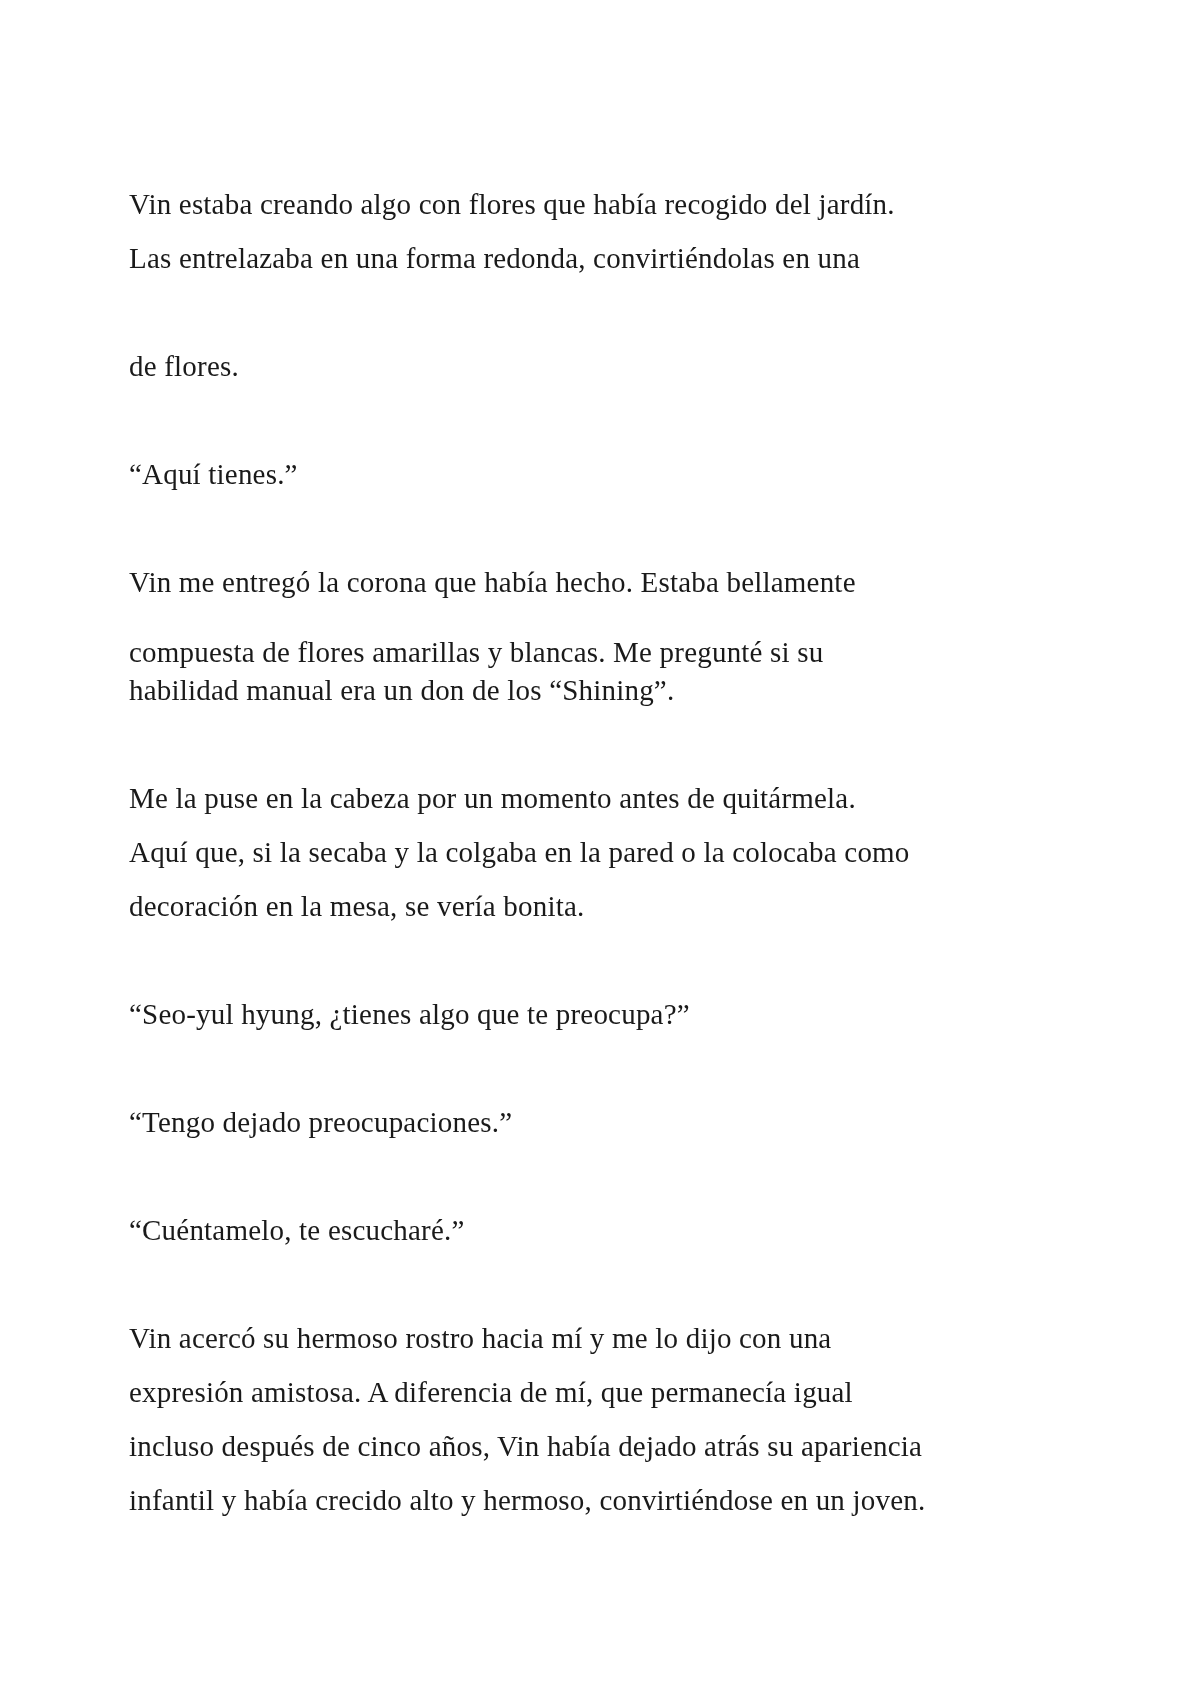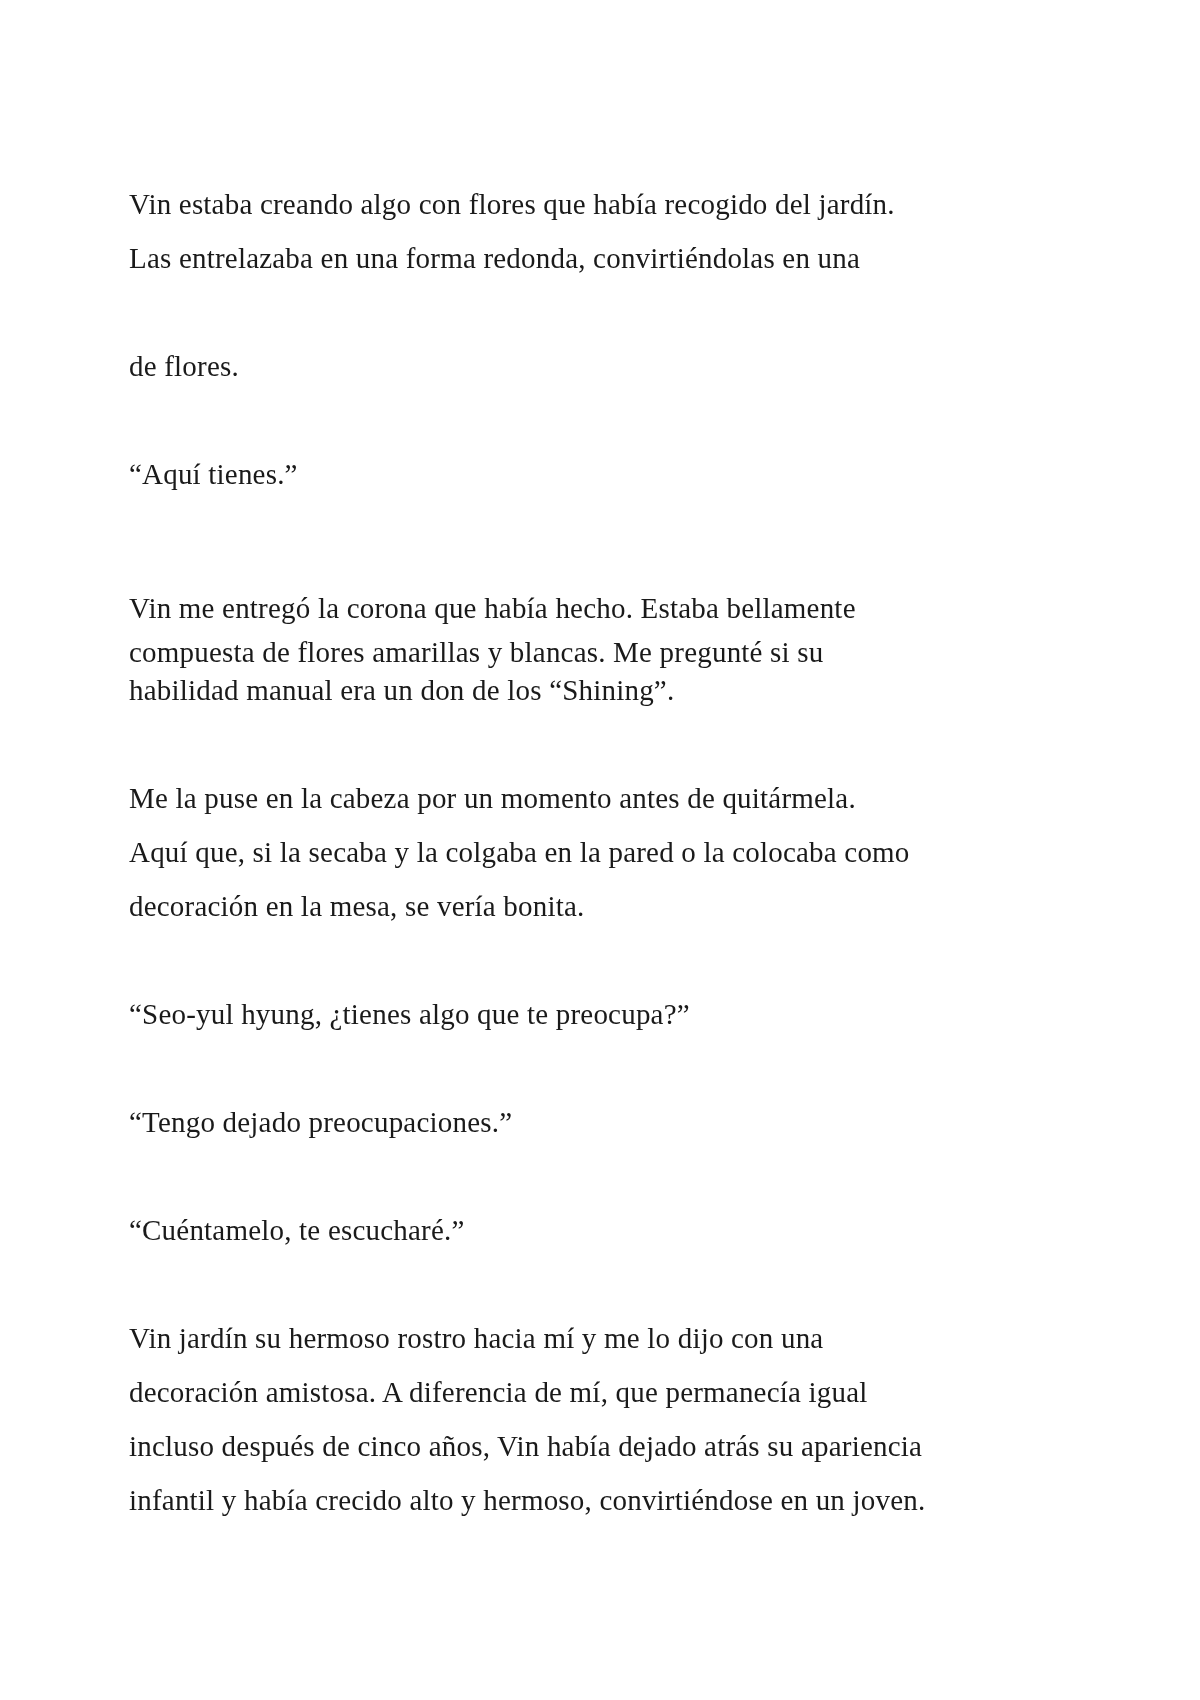--- a/index.html
+++ b/index.html
@@ -36,31 +36,31 @@
 <body>
 
 <div class="page">
 
   <div class="line" style="top:188px">Vin estaba creando algo con flores que había recogido del jardín.</div>
   <div class="line" style="top:242px">Las entrelazaba en una forma redonda, convirtiéndolas en una</div>
   <div class="line" style="top:350px">de flores.</div>
 
   <div class="line" style="top:458px">“Aquí tienes.”</div>
 
-  <div class="line" style="top:592px">Vin me entregó la corona que había hecho. Estaba bellamente</div>
+  <div class="line" style="top:566px">Vin me entregó la corona que había hecho. Estaba bellamente</div>
   <div class="line" style="top:636px">compuesta de flores amarillas y blancas. Me pregunté si su</div>
   <div class="line" style="top:674px">habilidad manual era un don de los “Shining”.</div>
 
   <div class="line" style="top:782px">Me la puse en la cabeza por un momento antes de quitármela.</div>
   <div class="line" style="top:836px">Aquí que, si la secaba y la colgaba en la pared o la colocaba como</div>
   <div class="line" style="top:890px">decoración en la mesa, se vería bonita.</div>
 
   <div class="line" style="top:998px">“Seo-yul hyung, ¿tienes algo que te preocupa?”</div>
 
   <div class="line" style="top:1106px">“Tengo dejado preocupaciones.”</div>
 
   <div class="line" style="top:1214px">“Cuéntamelo, te escucharé.”</div>
 
-  <div class="line" style="top:1322px">Vin jardín su hermoso rostro hacia mí y me lo dijo con una</div>
-  <div class="line" style="top:1376px">decoración amistosa. A diferencia de mí, que permanecía igual</div>
+  <div class="line" style="top:1322px">Vin acercó su hermoso rostro hacia mí y me lo dijo con una</div>
+  <div class="line" style="top:1376px">expresión amistosa. A diferencia de mí, que permanecía igual</div>
   <div class="line" style="top:1430px">incluso después de cinco años, Vin había dejado atrás su apariencia</div>
   <div class="line" style="top:1484px">infantil y había crecido alto y hermoso, convirtiéndose en un joven.</div>
 </div>
 
 </body></html>

